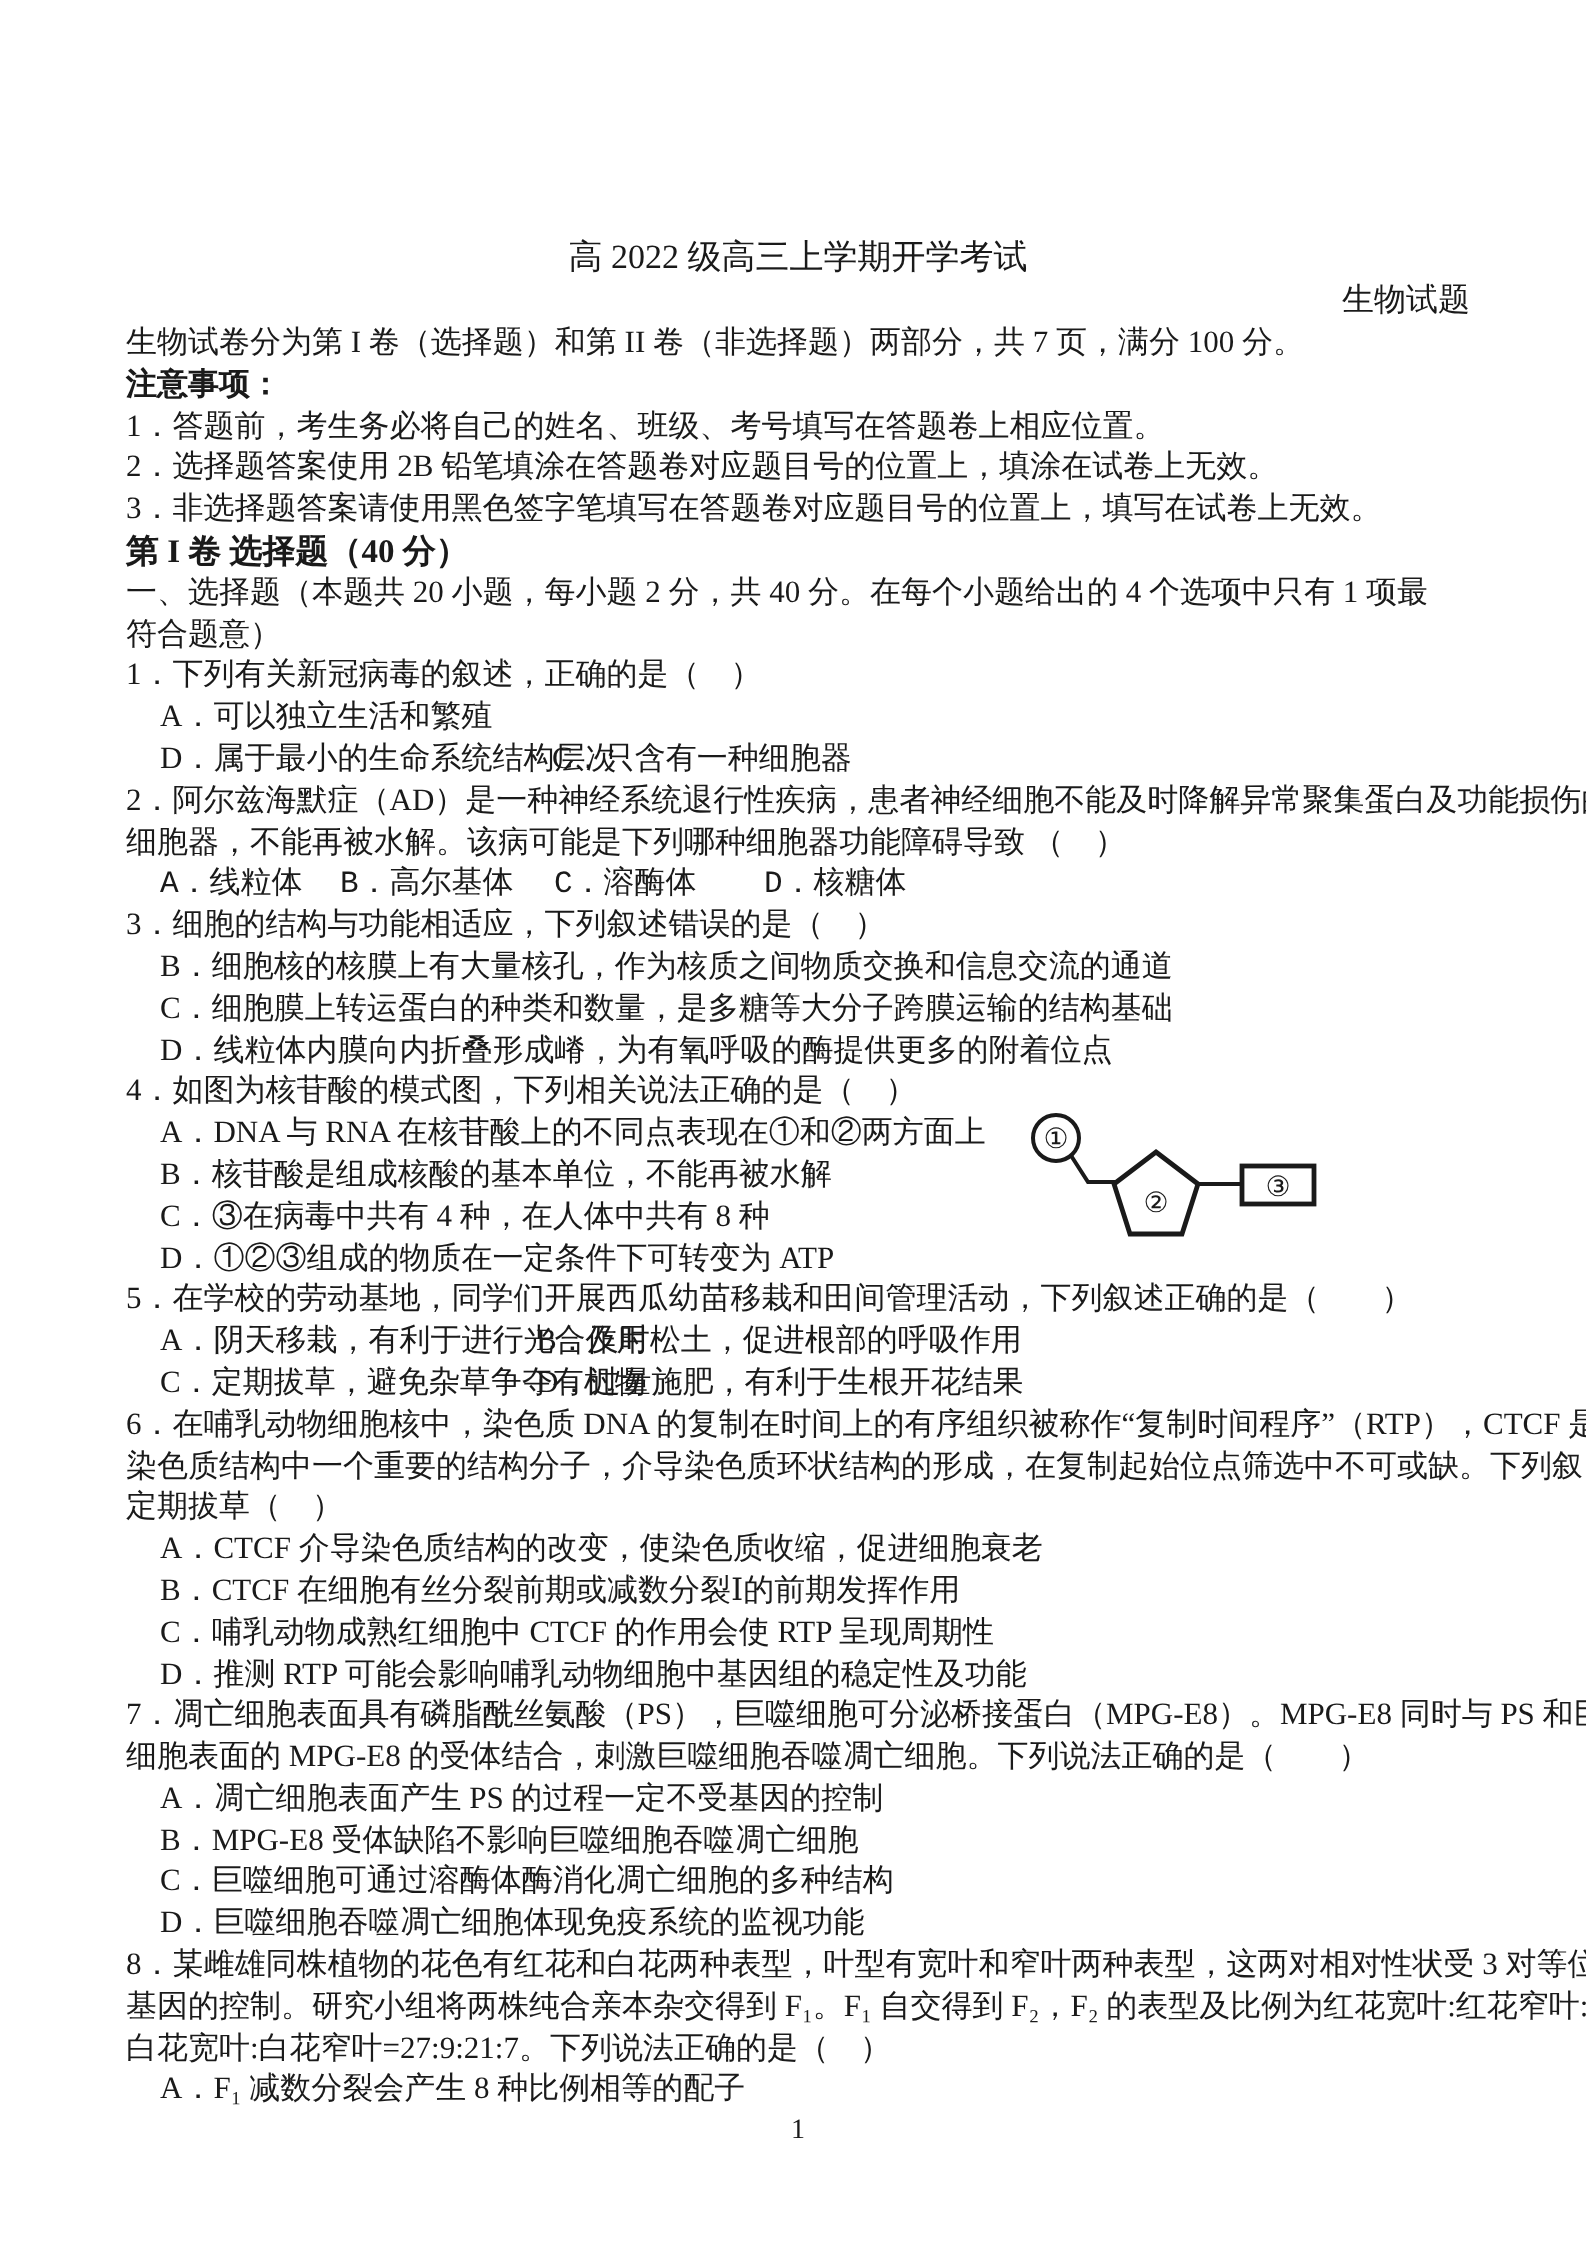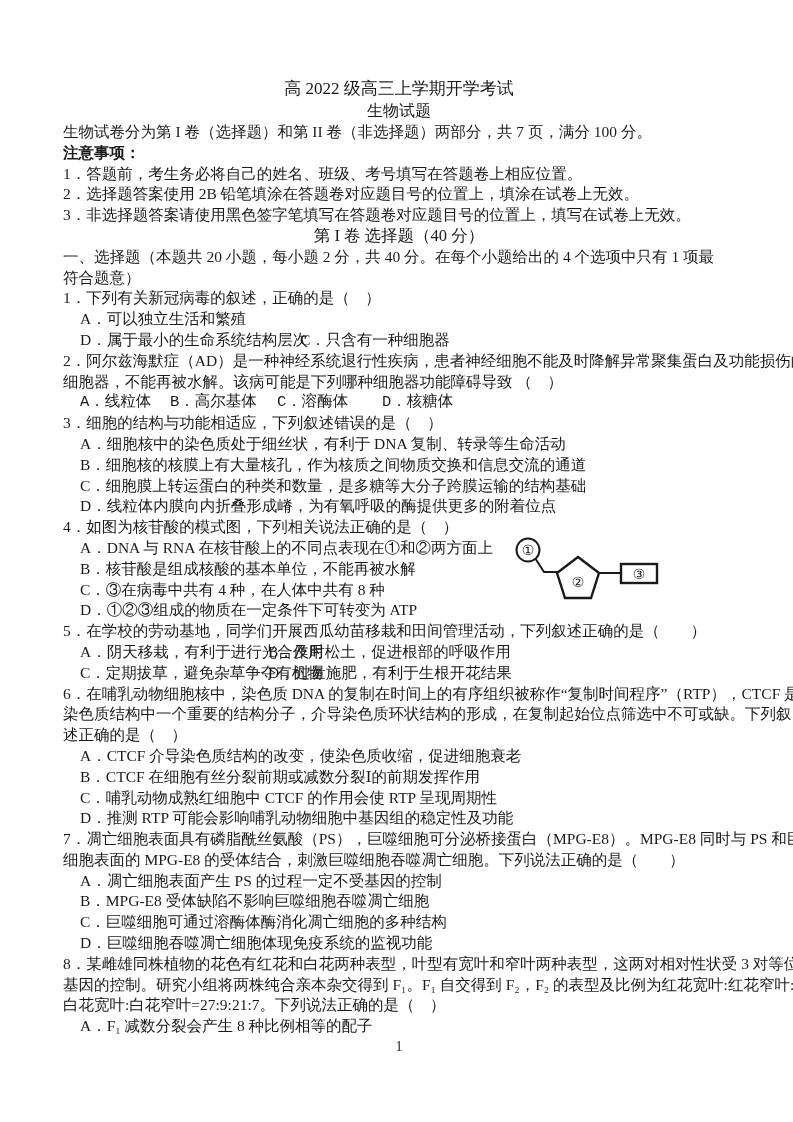--- a/index.html
+++ b/index.html
@@ -14,64 +14,65 @@
     overflow: hidden;
     font-family: "Liberation Serif", "DejaVu Serif", serif;
     color: #1a1a1a;
   }
   .page {
     position: absolute;
     inset: 0;
     box-sizing: border-box;
     padding: 78px 58px 0 63px;
     background: #ffffff;
+    margin-top: 40px;
   }
   .doc-title {
     text-align: center;
     font-size: 17px;
     line-height: 22px;
     height: 22px;
     white-space: nowrap;
   }
   .doc-subtitle {
-    text-align: center;
+    text-align: right;
     font-size: 16px;
     line-height: 22px;
     height: 22px;
     white-space: nowrap;
   }
   .line {
     font-size: 15.5px;
     line-height: 20.8px;
     height: 20.8px;
     white-space: nowrap;
   }
   .bold { font-weight: bold; }
   .section-header {
     font-size: 16.5px;
-    font-weight: normal;
-    text-align: center;
+    font-weight: bold;
+    text-align: left;
     line-height: 20.8px;
     height: 20.8px;
     white-space: nowrap;
   }
   .question { position: relative; }
   .opts {
     padding-left: 17px;
     font-size: 15.5px;
   }
   .opts .line { padding-left: 0; }
   .grid {
     display: grid;
     font-size: 15.5px;
     line-height: 20.8px;
     height: 20.8px;
   }
   .grid span { white-space: nowrap; }
-  .cols-q1 { grid-template-columns: 196px 1fr; gap: 24px; }
+  .cols-q1 { grid-template-columns: 196px 1fr; }
   .cols-q5 { grid-template-columns: 188px 1fr; }
   .cols-q2 { grid-template-columns: 90px 107px 105px 1fr; font-family: Liberation Mono, monospace; }
   .diagram {
     position: absolute;
     left: 448px;
     top: 20px;
     width: 150px;
     height: 74px;
   }
   .diagram svg { display: block; }
@@ -118,21 +119,20 @@
       <span>A．线粒体</span>
       <span>B．高尔基体</span>
       <span>C．溶酶体</span>
       <span>D．核糖体</span>
     </div>
   </div>
 
   <div class="question">
     <div class="line">3．细胞的结构与功能相适应，下列叙述错误的是（　）</div>
     <div class="opts">
-      <div class="line">A．细胞核中的染色质处于细丝状，有利于 DNA 复制、转录等生命活动</div>
       <div class="line">B．细胞核的核膜上有大量核孔，作为核质之间物质交换和信息交流的通道</div>
       <div class="line">C．细胞膜上转运蛋白的种类和数量，是多糖等大分子跨膜运输的结构基础</div>
       <div class="line">D．线粒体内膜向内折叠形成嵴，为有氧呼吸的酶提供更多的附着位点</div>
     </div>
   </div>
 
   <div class="question">
     <div class="line">4．如图为核苷酸的模式图，下列相关说法正确的是（　）</div>
     <div class="opts">
       <div class="line">A．DNA 与 RNA 在核苷酸上的不同点表现在①和②两方面上</div>
@@ -162,21 +162,21 @@
     </div>
     <div class="opts grid cols-q5">
       <span>C．定期拔草，避免杂草争夺有机物</span>
       <span>D．过量施肥，有利于生根开花结果</span>
     </div>
   </div>
 
   <div class="question">
     <div class="line">6．在哺乳动物细胞核中，染色质 DNA 的复制在时间上的有序组织被称作“复制时间程序”（RTP），CTCF 是</div>
     <div class="line">染色质结构中一个重要的结构分子，介导染色质环状结构的形成，在复制起始位点筛选中不可或缺。下列叙</div>
-    <div class="line">述正确的是（　）</div>
+    <div class="line">定期拔草（　）</div>
     <div class="opts">
       <div class="line">A．CTCF 介导染色质结构的改变，使染色质收缩，促进细胞衰老</div>
       <div class="line">B．CTCF 在细胞有丝分裂前期或减数分裂Ⅰ的前期发挥作用</div>
       <div class="line">C．哺乳动物成熟红细胞中 CTCF 的作用会使 RTP 呈现周期性</div>
       <div class="line">D．推测 RTP 可能会影响哺乳动物细胞中基因组的稳定性及功能</div>
     </div>
   </div>
 
   <div class="question">
     <div class="line">7．凋亡细胞表面具有磷脂酰丝氨酸（PS），巨噬细胞可分泌桥接蛋白（MPG-E8）。MPG-E8 同时与 PS 和巨噬</div>

